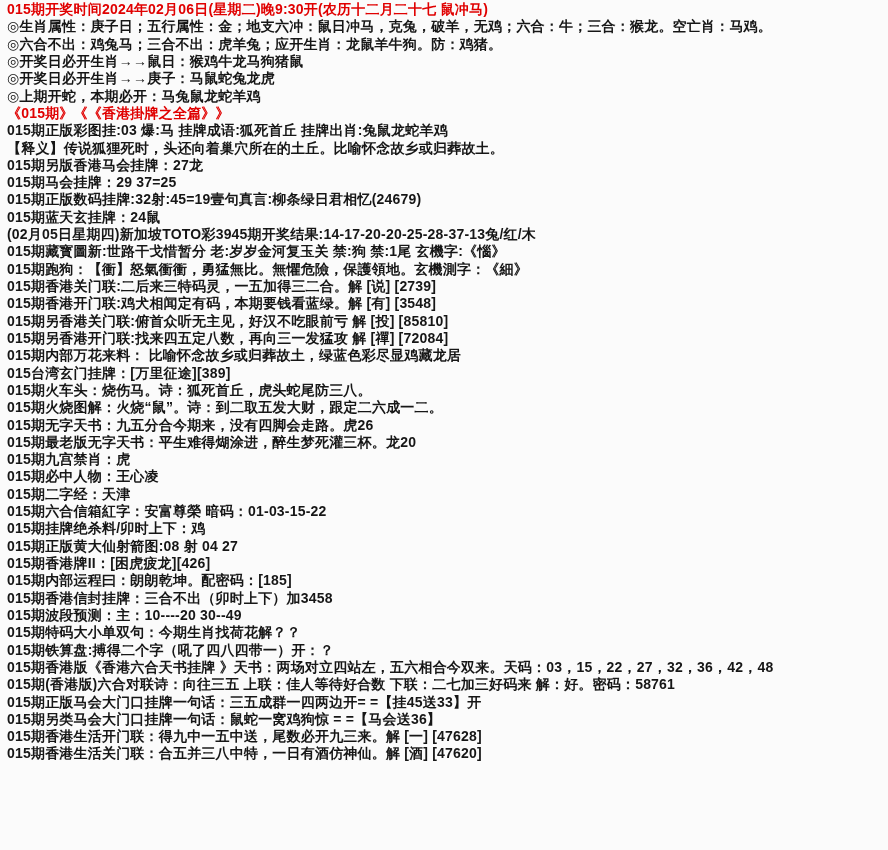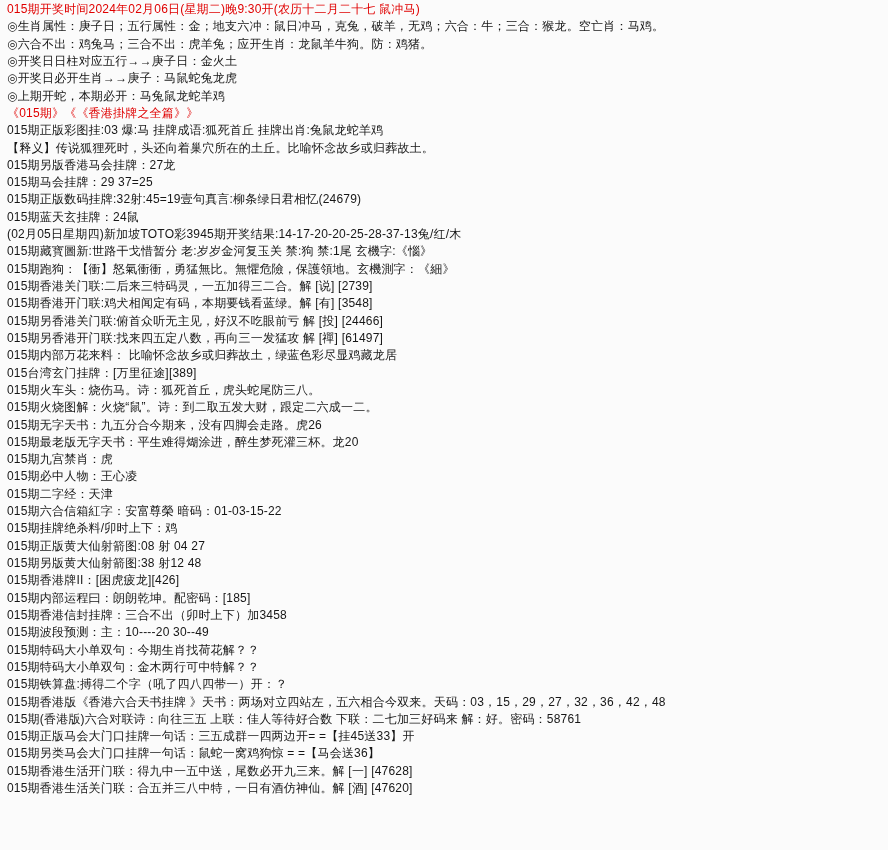--- a/index.html
+++ b/index.html
@@ -13,74 +13,72 @@
     overflow: hidden;
     font-family: "Liberation Sans", "DejaVu Sans", sans-serif;
   }
   .doc {
     padding: 1px 0 0 7px;
     width: 881px;
   }
   .line {
     height: 17.32px;
     line-height: 17.32px;
-    font-size: 12px;
-    font-weight: normal;
+    font-size: 14px;
+    font-weight: bold;
     color: #161616;
     white-space: nowrap;
     letter-spacing: 0.2px;
     overflow: hidden;
   }
   .line.red {
     color: #e00000;
   }
 </style>
 </head>
 <body>
 
 <div class="doc" id="doc">
     <div class="line red">015期开奖时间2024年02月06日(星期二)晚9:30开(农历十二月二十七 鼠冲马)</div>
     <div class="line">◎生肖属性：庚子日；五行属性：金；地支六冲：鼠日冲马，克兔，破羊，无鸡；六合：牛；三合：猴龙。空亡肖：马鸡。</div>
     <div class="line">◎六合不出：鸡兔马；三合不出：虎羊兔；应开生肖：龙鼠羊牛狗。防：鸡猪。</div>
-    <div class="line">◎开奖日日柱对应五行→→庚子日：金火土</div>
+    <div class="line">◎开奖日必开生肖→→鼠日：猴鸡牛龙马狗猪鼠</div>
     <div class="line">◎开奖日必开生肖→→庚子：马鼠蛇兔龙虎</div>
     <div class="line">◎上期开蛇，本期必开：马兔鼠龙蛇羊鸡</div>
     <div class="line red">《015期》《《香港掛牌之全篇》》</div>
     <div class="line">015期正版彩图挂:03 爆:马 挂牌成语:狐死首丘 挂牌出肖:兔鼠龙蛇羊鸡</div>
     <div class="line">【释义】传说狐狸死时，头还向着巢穴所在的土丘。比喻怀念故乡或归葬故土。</div>
     <div class="line">015期另版香港马会挂牌：27龙</div>
     <div class="line">015期马会挂牌：29 37=25</div>
     <div class="line">015期正版数码挂牌:32射:45=19壹句真言:柳条绿日君相忆(24679)</div>
     <div class="line">015期蓝天玄挂牌：24鼠</div>
     <div class="line">(02月05日星期四)新加坡TOTO彩3945期开奖结果:14-17-20-20-25-28-37-13兔/红/木</div>
     <div class="line">015期藏寳圖新:世路干戈惜暂分 老:岁岁金河复玉关 禁:狗 禁:1尾 玄機字:《惱》</div>
     <div class="line">015期跑狗：【衝】怒氣衝衝，勇猛無比。無懼危險，保護領地。玄機測字：《細》</div>
     <div class="line">015期香港关门联:二后来三特码灵，一五加得三二合。解 [说] [2739]</div>
     <div class="line">015期香港开门联:鸡犬相闻定有码，本期要钱看蓝绿。解 [有] [3548]</div>
-    <div class="line">015期另香港关门联:俯首众听无主见，好汉不吃眼前亏 解 [投] [24466]</div>
-    <div class="line">015期另香港开门联:找来四五定八数，再向三一发猛攻 解 [禪] [61497]</div>
+    <div class="line">015期另香港关门联:俯首众听无主见，好汉不吃眼前亏 解 [投] [85810]</div>
+    <div class="line">015期另香港开门联:找来四五定八数，再向三一发猛攻 解 [禪] [72084]</div>
     <div class="line">015期内部万花来料： 比喻怀念故乡或归葬故土，绿蓝色彩尽显鸡藏龙居</div>
     <div class="line">015台湾玄门挂牌：[万里征途][389]</div>
     <div class="line">015期火车头：烧伤马。诗：狐死首丘，虎头蛇尾防三八。</div>
     <div class="line">015期火烧图解：火烧“鼠”。诗：到二取五发大财，跟定二六成一二。</div>
     <div class="line">015期无字天书：九五分合今期来，没有四脚会走路。虎26</div>
     <div class="line">015期最老版无字天书：平生难得煳涂进，醉生梦死灌三杯。龙20</div>
     <div class="line">015期九宫禁肖：虎</div>
     <div class="line">015期必中人物：王心凌</div>
     <div class="line">015期二字经：天津</div>
     <div class="line">015期六合信箱紅字：安富尊榮 暗码：01-03-15-22</div>
     <div class="line">015期挂牌绝杀料/卯时上下：鸡</div>
     <div class="line">015期正版黄大仙射箭图:08 射 04 27</div>
-    <div class="line">015期另版黄大仙射箭图:38 射12 48</div>
     <div class="line">015期香港牌II：[困虎疲龙][426]</div>
     <div class="line">015期内部运程曰：朗朗乾坤。配密码：[185]</div>
     <div class="line">015期香港信封挂牌：三合不出（卯时上下）加3458</div>
     <div class="line">015期波段预测：主：10----20 30--49</div>
     <div class="line">015期特码大小单双句：今期生肖找荷花解？？</div>
-    <div class="line">015期特码大小单双句：金木两行可中特解？？</div>
     <div class="line">015期铁算盘:搏得二个字（吼了四八四带一）开：？</div>
-    <div class="line">015期香港版《香港六合天书挂牌 》天书：两场对立四站左，五六相合今双来。天码：03，15，29，27，32，36，42，48</div>
+    <div class="line">015期香港版《香港六合天书挂牌 》天书：两场对立四站左，五六相合今双来。天码：03，15，22，27，32，36，42，48</div>
     <div class="line">015期(香港版)六合对联诗：向往三五 上联：佳人等待好合数 下联：二七加三好码来 解：好。密码：58761</div>
     <div class="line">015期正版马会大门口挂牌一句话：三五成群一四两边开= =【挂45送33】开</div>
     <div class="line">015期另类马会大门口挂牌一句话：鼠蛇一窝鸡狗惊 = =【马会送36】</div>
     <div class="line">015期香港生活开门联：得九中一五中送，尾数必开九三来。解 [一] [47628]</div>
     <div class="line">015期香港生活关门联：合五并三八中特，一日有酒仿神仙。解 [酒] [47620]</div>
   </div>
 
 </body></html>

